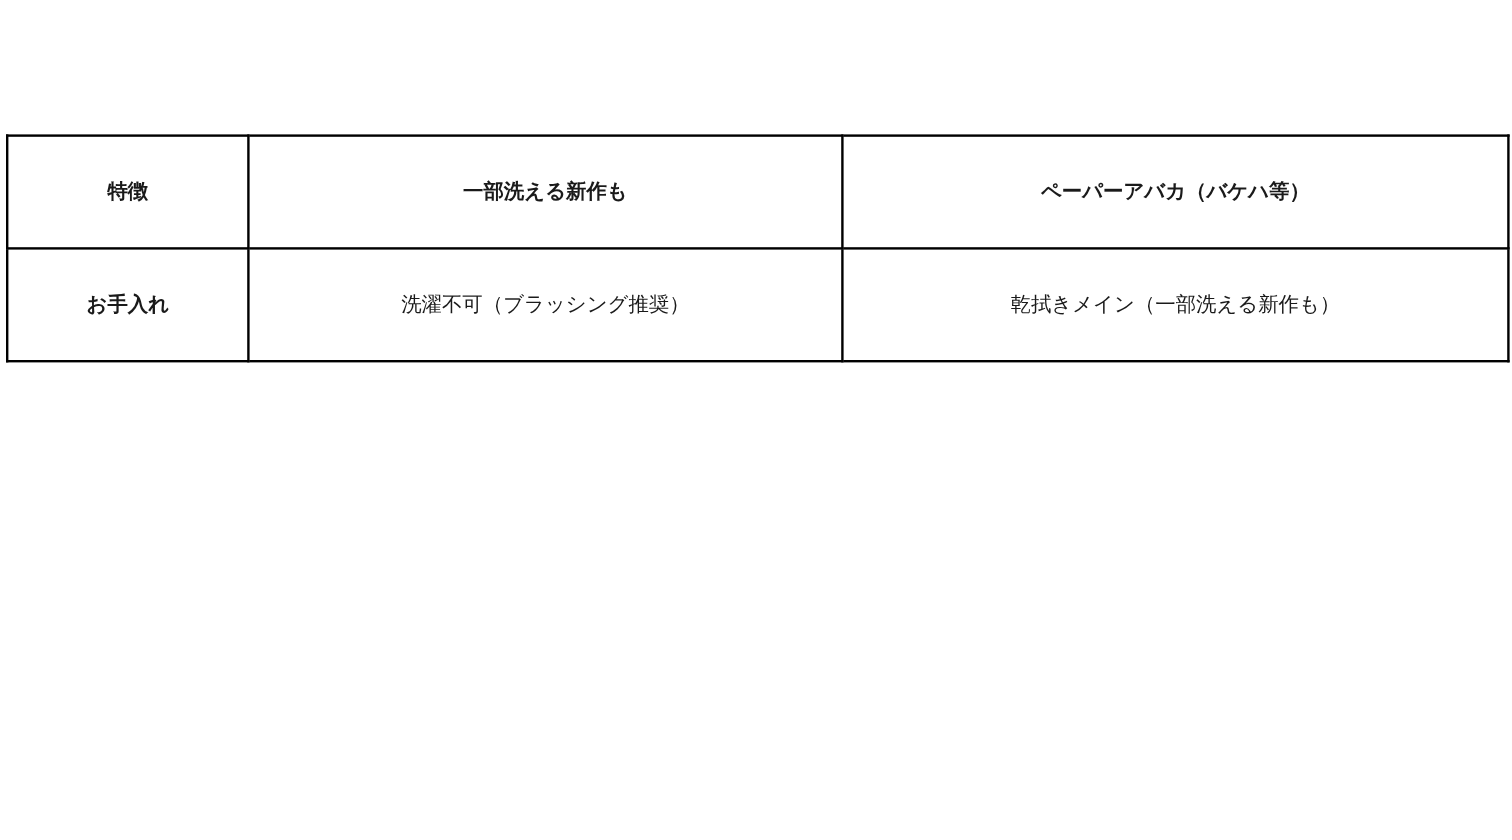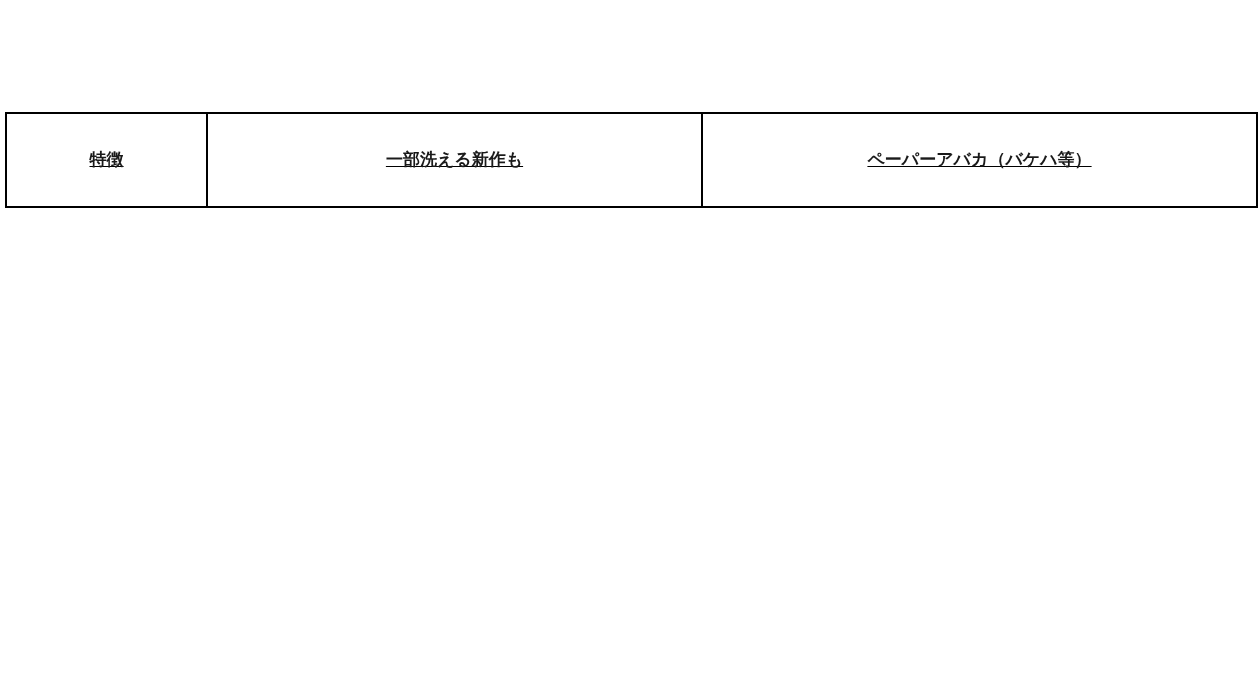--- a/index.html
+++ b/index.html
@@ -20,21 +20,20 @@
   }
   .table-wrap {
     position: absolute;
     left: 5px;
     top: 112px;
   }
   table.compare {
     border-collapse: collapse;
     table-layout: fixed;
     width: 1251px;
-    text-decoration: underline;
   }
   table.compare td {
     border: 2px solid #000000;
     height: 94px;
     text-align: center;
     vertical-align: middle;
     font-size: 17px;
     line-height: 1.4;
     color: #1a1a1a;
     padding: 0 10px;
@@ -62,16 +61,21 @@
         <col class="c0">
         <col class="c1">
         <col class="c2">
       </colgroup>
       <tbody>
         <tr>
           <td class="label-cell">特徴</td>
           <td class="header-accent">一部洗える新作も</td>
           <td class="header-accent">ペーパーアバカ（バケハ等）</td>
         </tr>
+        <tr>
+          <td class="label-cell">お手入れ</td>
+          <td>洗濯不可（ブラッシング推奨）</td>
+          <td>乾拭きメイン（一部洗える新作も）</td>
+        </tr>
       </tbody>
     </table>
   </div>
 </div>
 
 </body></html>

